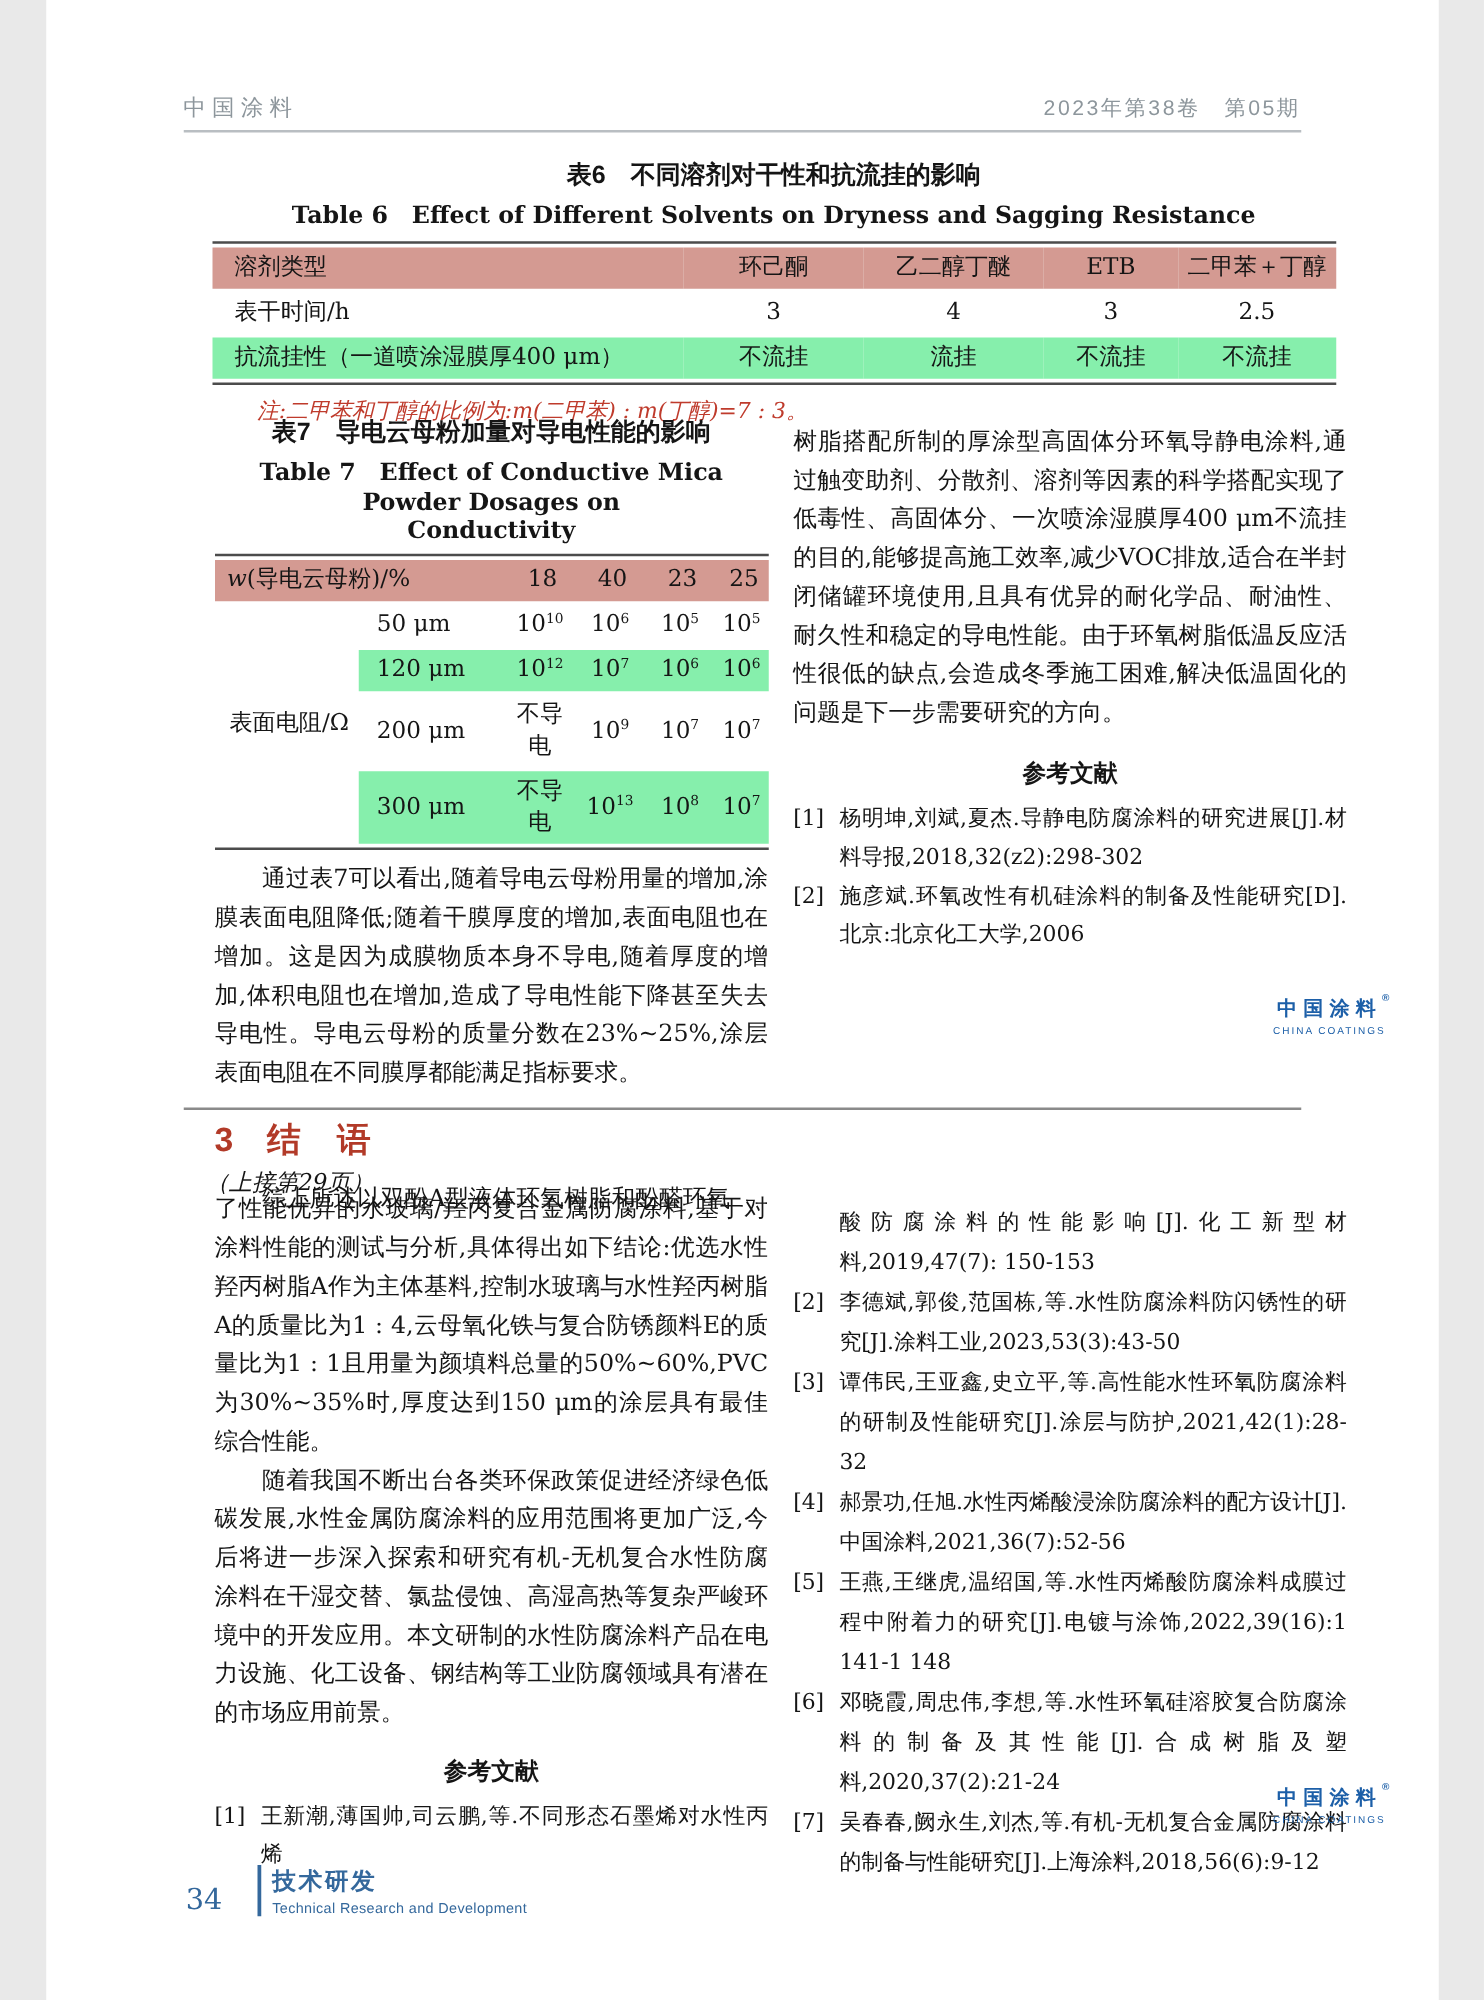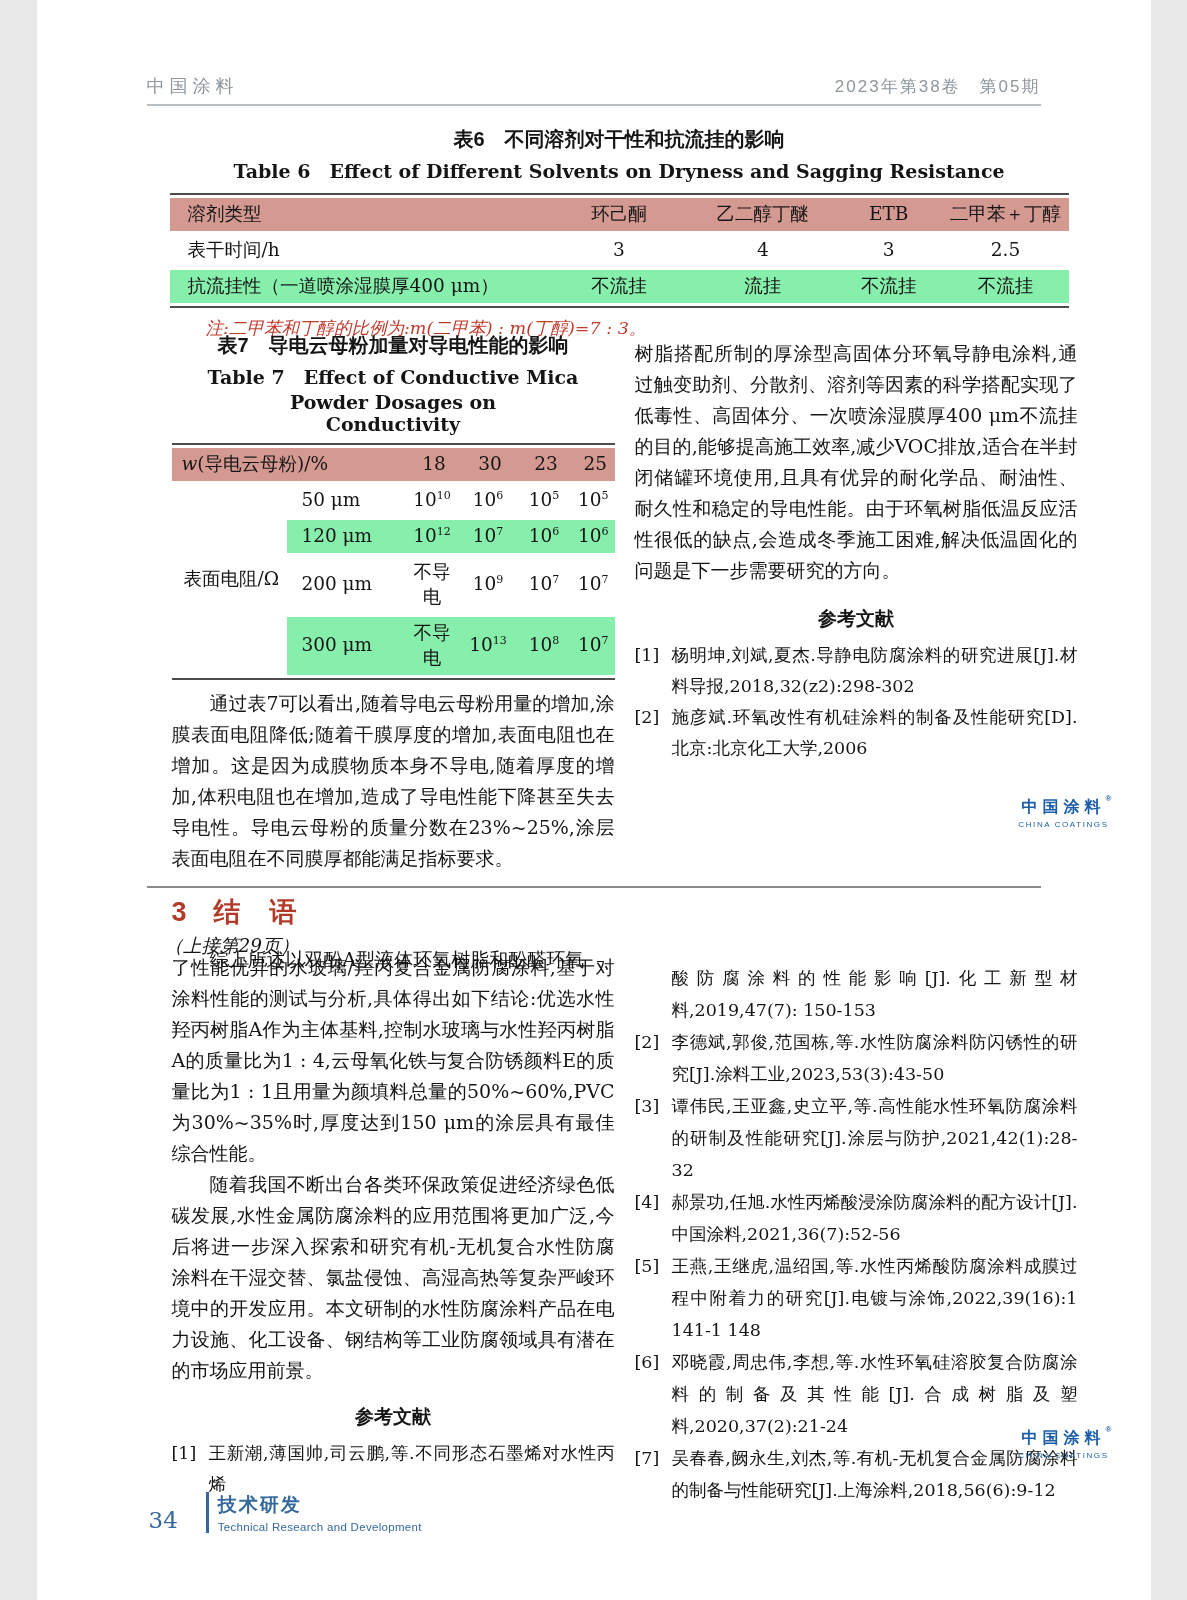--- a/index.html
+++ b/index.html
@@ -121,21 +121,21 @@
   <div class="colL1">
     <div class="cap-cn">表7　导电云母粉加量对导电性能的影响</div>
     <div class="cap-en" style="margin-bottom:0;">Table 7　Effect of Conductive Mica Powder Dosages on</div>
     <div class="cap-en">Conductivity</div>
     <div class="tbl-wrap t7">
       <table>
         <tbody>
           <tr class="hdr-pink">
             <th colspan="2"><span class="wi">w</span><span>(导电云母粉)/%</span></th>
             <th class="hv">18</th>
-            <th class="hv">30</th>
+            <th class="hv">40</th>
             <th class="hv">23</th>
             <th class="hv">25</th>
           </tr>
           <tr>
             <td class="grp" rowspan="4">表面电阻/Ω</td>
             <td class="lbl">50 μm</td>
             <td class="v"><span>10</span><sup>10</sup></td>
             <td class="v"><span>10</span><sup>6</sup></td>
             <td class="v"><span>10</span><sup>5</sup></td>
             <td class="v"><span>10</span><sup>5</sup></td>

